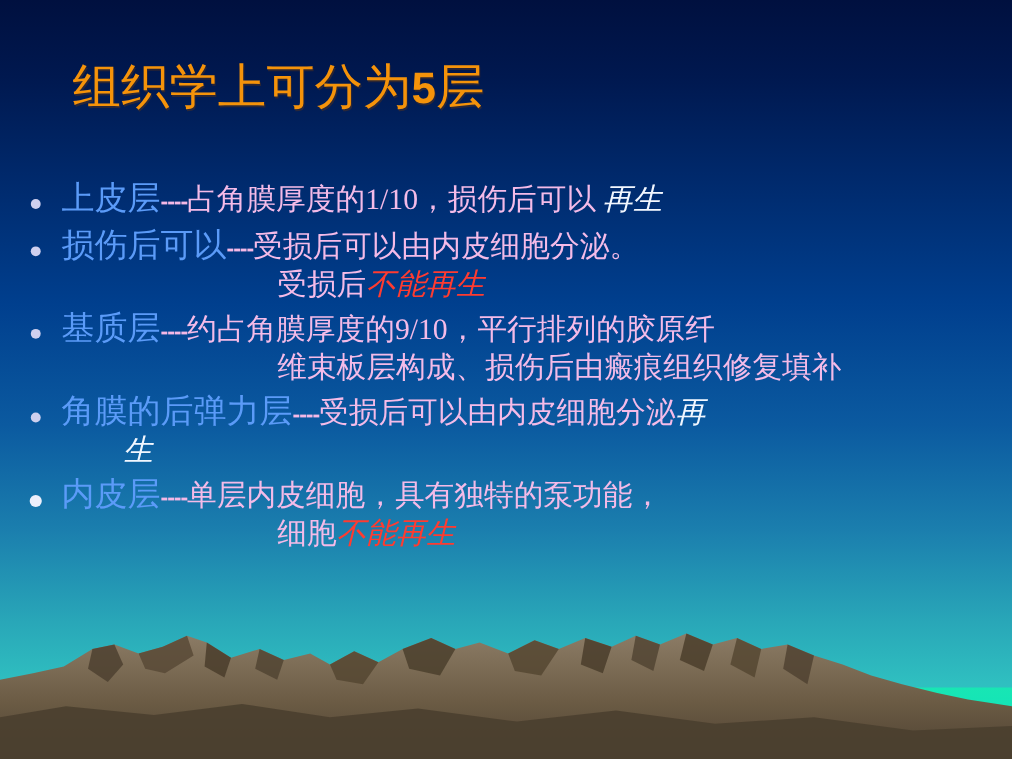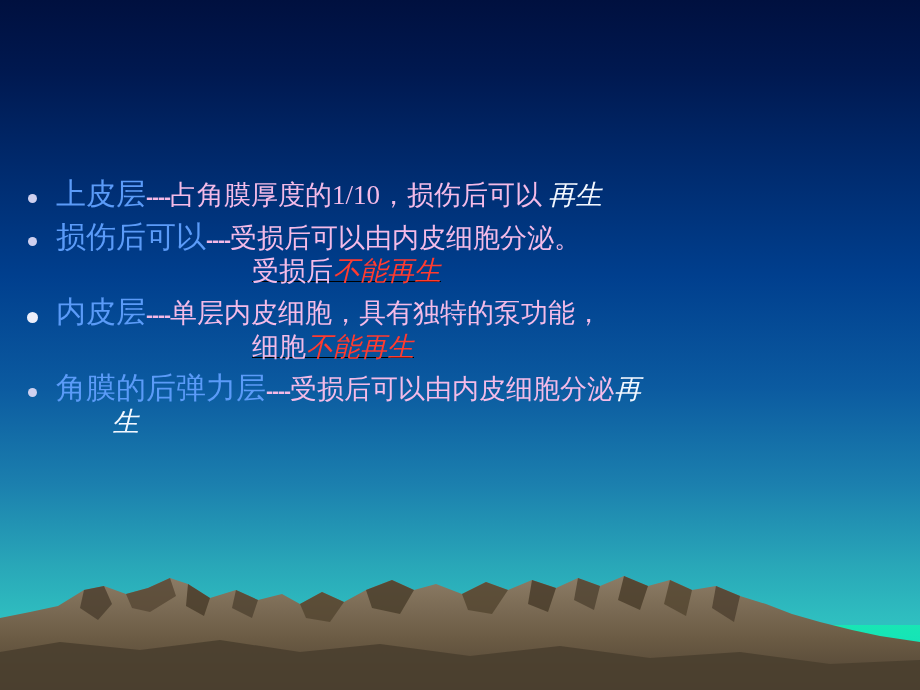--- a/index.html
+++ b/index.html
@@ -56,21 +56,21 @@
   }
   #title .num {
     font-family: "Liberation Sans", sans-serif;
     font-weight: bold;
     font-size: 40px;
   }
 
   #body {
     position: absolute;
     left: 0;
-    top: 176px;
+    top: 163px;
     width: 920px;
   }
   .bullet-row {
     position: relative;
     padding-left: 56px;
     padding-right: 8px;
     margin-bottom: 6px;
     line-height: 1.22;
   }
   .dot {
@@ -114,21 +114,20 @@
   .red-em {
     color: #ff3b30;
     font-style: italic;
     font-family: "Liberation Serif", serif;
     font-size: 27px;
     font-weight: normal;
   }
   .indent-line {
     padding-left: 196px;
     line-height: 1.22;
-    text-decoration: underline;
   }
   .cont-line {
     padding-left: 196px;
     line-height: 1.22;
   }
   .wrap-line {
     padding-left: 56px;
     line-height: 1.22;
   }
   .sp1 { display: inline-block; width: 6px; }
@@ -169,47 +168,57 @@
     <path d="M532,20 L556,28 L548,52 L528,44 Z" fill="#4a3d2b" opacity="0.85"></path>
     <path d="M578,18 L600,26 L594,50 L574,40 Z" fill="#4f4231" opacity="0.8"></path>
     <path d="M624,16 L648,26 L640,50 L618,40 Z" fill="#4b3e2c" opacity="0.85"></path>
     <path d="M670,20 L692,30 L686,56 L664,44 Z" fill="#53452f" opacity="0.8"></path>
     <path d="M716,26 L740,36 L734,62 L712,48 Z" fill="#4d4030" opacity="0.8"></path>
 
     <path d="M0,92 L60,82 L140,90 L220,80 L300,92 L380,84 L470,96 L560,86
              L650,98 L740,92 L830,104 L920,100 L920,130 L0,130 Z" fill="#4a3f2f" opacity="0.9"></path>
   </svg>
 
+  <div id="title">
+    <span>组织学上可分为</span><span class="num">5</span><span>层</span>
+  </div>
 
   <div id="body">
 
     <div class="bullet-row">
       <span class="dot"></span>
       <span class="term">上皮层</span><span class="dash">----</span><span class="desc">占角膜厚度的</span><span class="desc num">1/10</span><span class="desc">，损伤后可以</span><span class="sp1"></span><span class="white-em">再生</span>
     </div>
 
     <div class="bullet-row">
       <span class="dot"></span>
       <span class="term">损伤后可以</span><span class="dash">----</span><span class="desc">受损后可以由内皮细胞分泌。</span>
       <div class="indent-line">
         <span class="desc">受损后</span><span class="red-em">不能再生</span>
       </div>
     </div>
 
+    <div class="bullet-row">
+      <span class="dot"></span>
+      <span class="term">基质层</span><span class="dash">----</span><span class="desc">约占角膜厚度的</span><span class="desc num">9/10</span><span class="desc">，平行排列的胶原纤</span>
+      <div class="cont-line">
+        <span class="desc">维束板层构成、损伤后由瘢痕组织修复填补</span>
+      </div>
+    </div>
+
+    <div class="bullet-row">
+      <span class="dot"></span>
+      <span class="term">角膜的后弹力层</span><span class="dash">----</span><span class="desc">受损后可以由内皮细胞分泌</span><span class="white-em">再</span>
+      <div class="wrap-line">
+        <span class="white-em">生</span>
+      </div>
+    </div>
 
     <div class="bullet-row">
       <span class="dot big"></span>
       <span class="term">内皮层</span><span class="dash">----</span><span class="desc">单层内皮细胞，具有独特的泵功能，</span>
       <div class="indent-line">
         <span class="desc">细胞</span><span class="red-em">不能再生</span>
       </div>
     </div>
 
-    <div class="bullet-row">
-      <span class="dot"></span>
-      <span class="term">角膜的后弹力层</span><span class="dash">----</span><span class="desc">受损后可以由内皮细胞分泌</span><span class="white-em">再</span>
-      <div class="wrap-line">
-        <span class="white-em">生</span>
-      </div>
-    </div>
-
   </div>
 </div>
 
 </body></html>

